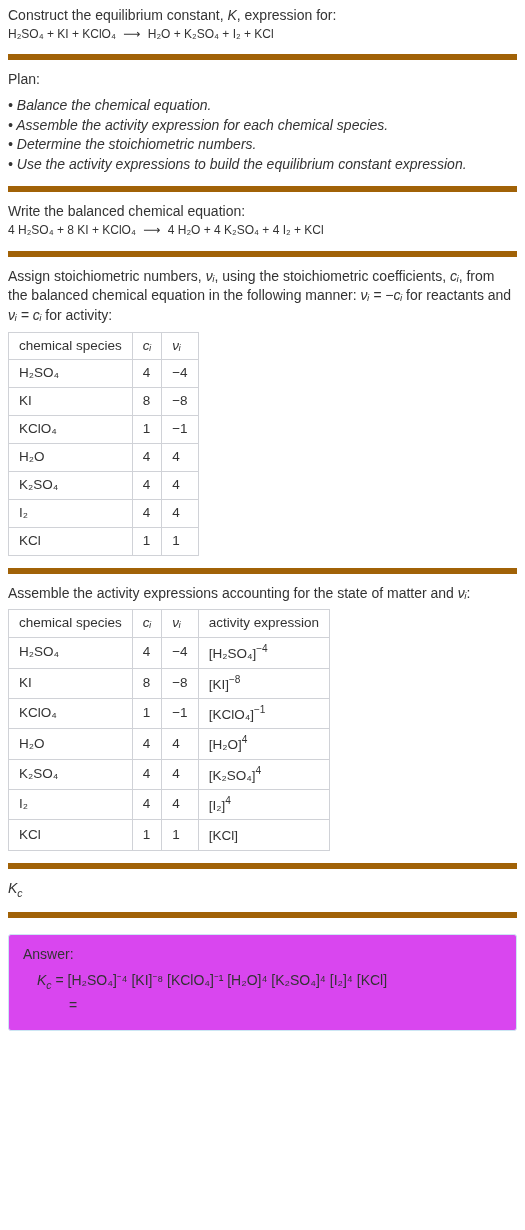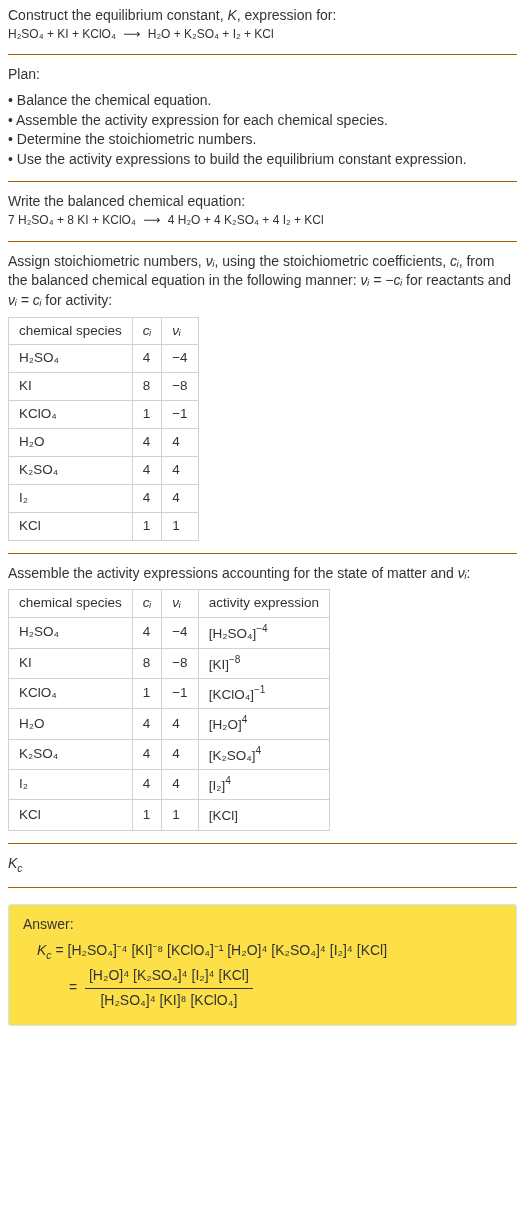--- a/index.html
+++ b/index.html
@@ -10,55 +10,55 @@
     color: #333333;
     font-size: 14px;
     line-height: 1.4;
   }
   .page {
     width: 525px;
     box-sizing: border-box;
     padding: 6px 8px 16px 8px;
   }
   .section {
-    border-top: 1px solid #a16207;
+    border-top: 6px solid #a16207;
     padding: 10px 0 12px 0;
   }
   .section.first {
     border-top: none;
     padding-top: 0;
   }
   .eqline {
     font-size: 12px;
   }
   .sub { vertical-align: sub; font-size: 0.75em; }
   .sup { vertical-align: super; font-size: 0.75em; }
   .arrow { padding: 0 4px; }
   .bullets { margin-top: 6px; }
-  .bullet-row { display:block; }
+  .bullet-row { display:block;font-style:italic; }
   .bullet-row::before { content:"• "; }
   table.basic {
     border-collapse: collapse;
     margin-top: 6px;
   }
   table.basic th, table.basic td {
     border: 1px solid #d0d2d7;
     padding: 4px 10px;
     text-align: left;
     font-size: 13.5px;
     font-weight: normal;
     white-space: nowrap;
   }
   table.basic th {
     color:#333;
     font-weight: normal;
   }
   .italic { font-style: italic; }
   .answer-box {
-    background: #fde047;
+    background: #d946ef;
     border: 1px solid #cde6f3;
     border-radius: 3px;
     padding: 10px 14px 14px 14px;
     margin-top: 6px;
   }
   .answer-label { font-size: 14px; margin-bottom: 6px; }
   .kc-line { margin-left: 14px; white-space: nowrap; }
   .frac {
     display: inline-block;
     vertical-align: middle;
@@ -91,21 +91,21 @@
       <span class="bullet-row">Balance the chemical equation.</span>
       <span class="bullet-row">Assemble the activity expression for each chemical species.</span>
       <span class="bullet-row">Determine the stoichiometric numbers.</span>
       <span class="bullet-row">Use the activity expressions to build the equilibrium constant expression.</span>
     </div>
   </div>
 
   <div class="section">
     <div>Write the balanced chemical equation:</div>
     <div class="eqline">
-      <span>7 H₂SO₄ + 8 KI + KClO₄</span>
+      <span>4 H₂SO₄ + 8 KI + KClO₄</span>
       <span class="arrow">⟶</span>
       <span>4 H₂O + 4 K₂SO₄ + 4 I₂ + KCl</span>
     </div>
   </div>
 
   <div class="section">
     <div>
       <span>Assign stoichiometric numbers, </span><span class="italic">νᵢ</span><span>, using the stoichiometric coefficients, </span><span class="italic">cᵢ</span><span>, from the balanced chemical equation in the following manner: </span><span class="italic">νᵢ = −cᵢ</span><span> for reactants and </span><span class="italic">νᵢ = cᵢ</span><span> for activity:</span>
     </div>
     <table class="basic">
@@ -220,21 +220,17 @@
 
   <div class="section">
 
     <div class="answer-box">
       <div class="answer-label">Answer:</div>
       <div class="kc-line">
         <span class="italic">K</span><span class="italic sub">c</span><span> = </span><span>[H₂SO₄]⁻⁴ [KI]⁻⁸ [KClO₄]⁻¹ [H₂O]⁴ [K₂SO₄]⁴ [I₂]⁴ [KCl]</span>
       </div>
       <div class="kc-line" style="margin-top:4px;">
         <span class="eq-indent"></span><span> = </span>
-        <span class="frac">
-          <span class="num">[H₂O]⁴ [K₂SO₄]⁴ [I₂]⁴ [KCl]</span>
-          <span class="den">[H₂SO₄]⁴ [KI]⁸ [KClO₄]</span>
-        </span>
       </div>
     </div>
   </div>
 
 </div>
 
 </body></html>

